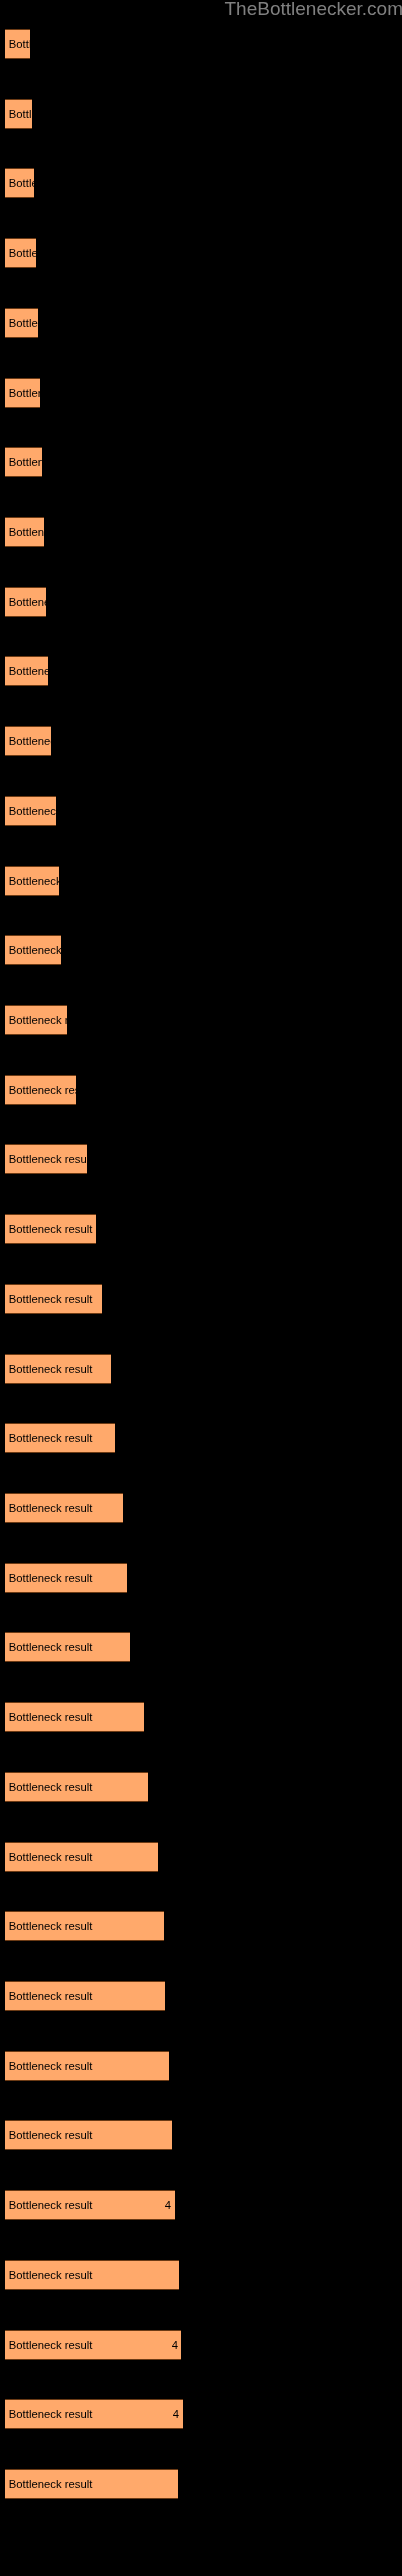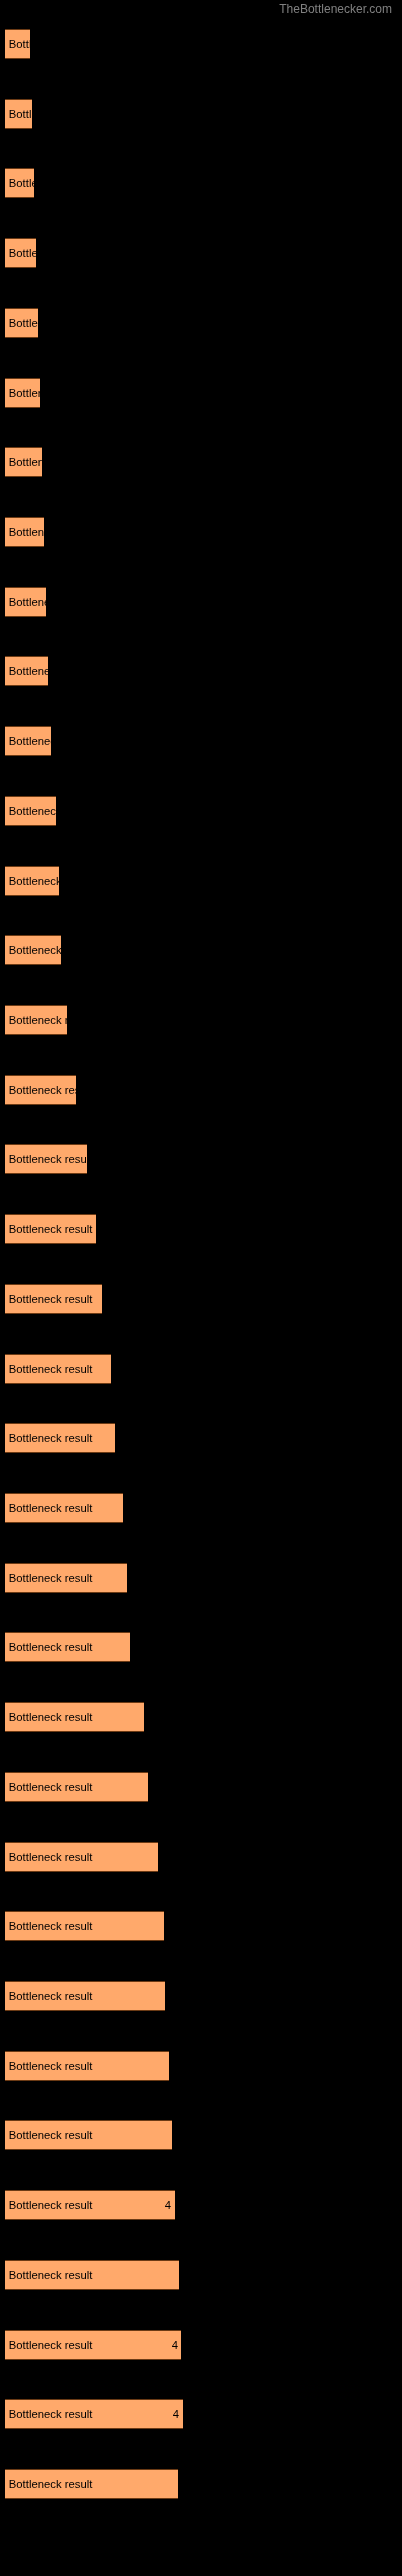--- a/index.html
+++ b/index.html
@@ -13,22 +13,22 @@
   }
   #page {
     position:relative;
     width:403px;
     height:2576px;
     background:#000000;
   }
   #site-title {
     position:absolute;
     top:0px;
-    right:11px;
-    font-size:12px;
+    right:0;
+    font-size:19px;
     line-height:18.5px;
     color:#808080;
     letter-spacing:0px;
     white-space:nowrap;
     font-family:"Liberation Sans", sans-serif;
   }
   #chart-area {
     position:absolute;
     left:0px;
     top:0px;

